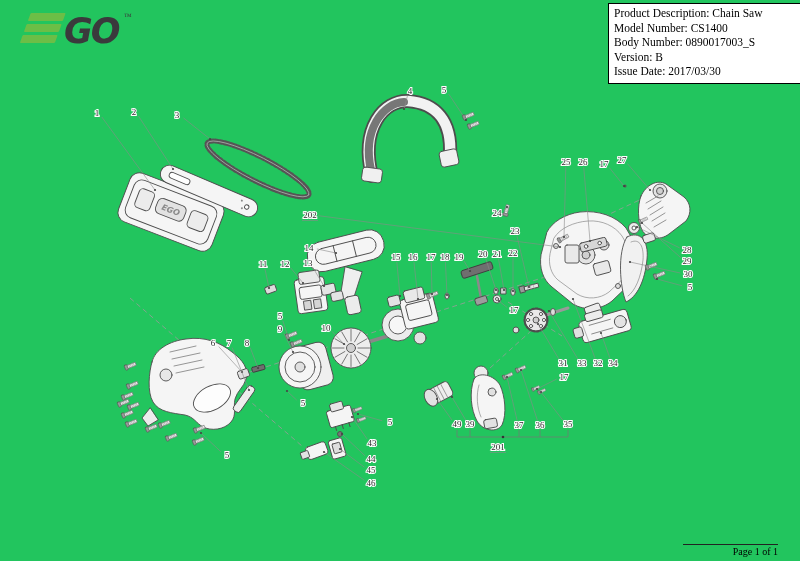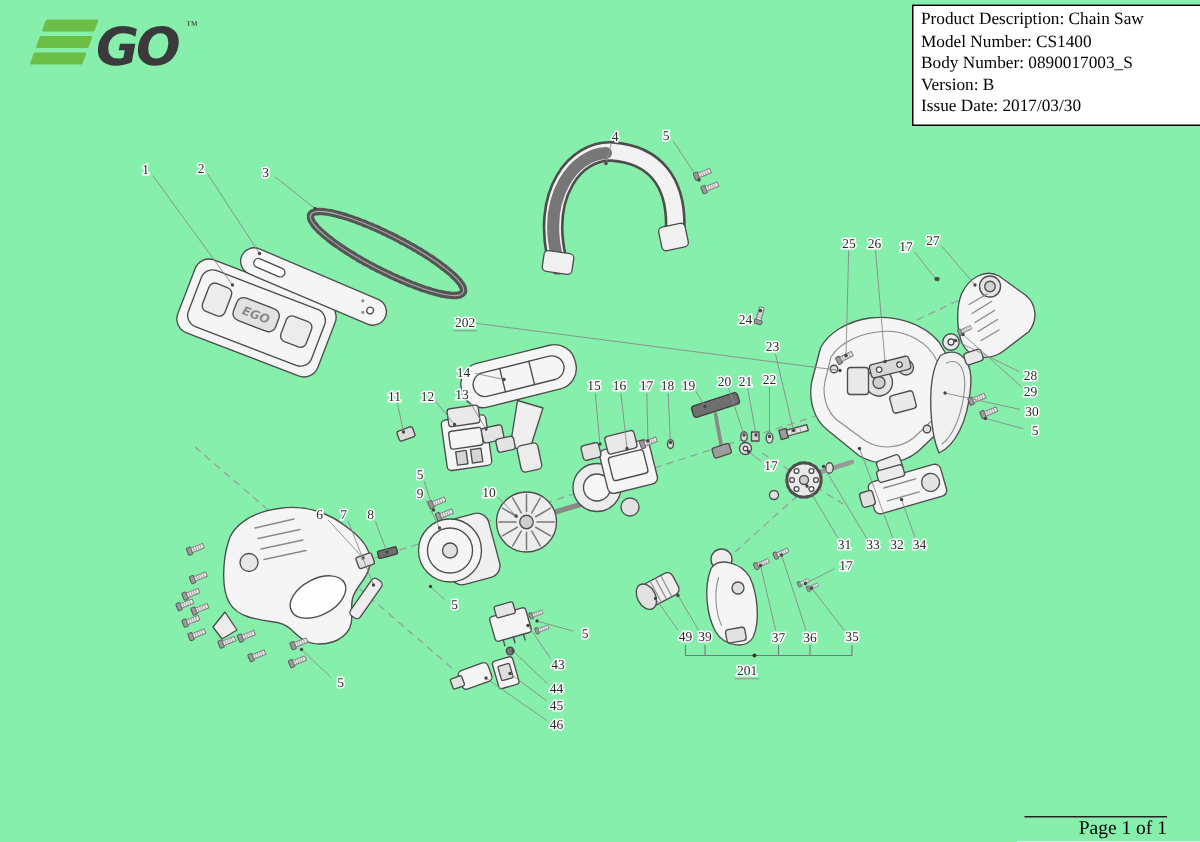--- a/index.html
+++ b/index.html
@@ -1,24 +1,24 @@
 <!DOCTYPE html>
 <html><head>
 <meta charset="utf-8">
 <style>
   html,body{margin:0;padding:0;background:#fff;}
-  .page{position:relative;width:800px;height:561px;background:#86efac;overflow:hidden;
+  .page{position:relative;width:800px;height:561px;background:#22c55e;overflow:hidden;
         font-family:"Liberation Serif",serif;color:#000;}
   .logo{position:absolute;left:8px;top:4px;width:140px;height:52px;}
   .info-box{position:absolute;left:608px;top:3px;width:188px;border:1.4px solid #000;
             padding:2px 2px 4px 5px;font-size:11.5px;line-height:14.6px;background:#fff;}
   .diagram{position:absolute;left:0;top:0;width:800px;height:561px;}
   .footer-rule{position:absolute;left:683px;top:544px;width:95px;border-top:1.2px solid #222;}
   .footer-text{position:absolute;left:683px;top:546px;width:95px;text-align:right;
-               font-size:13px;line-height:11px;}
+               font-size:10px;line-height:11px;}
   .callout{font-family:"Liberation Serif",serif;font-size:9px;fill:#2b2b2b;text-anchor:middle;
            paint-order:stroke;stroke:#ffffff;stroke-width:2px;}
   .leader{stroke:#8a8a8a;stroke-width:0.6;}
   .leader-dot{fill:#444;stroke:none;}
 </style>
 </head>
 <body>
 
 <div class="page">
 

